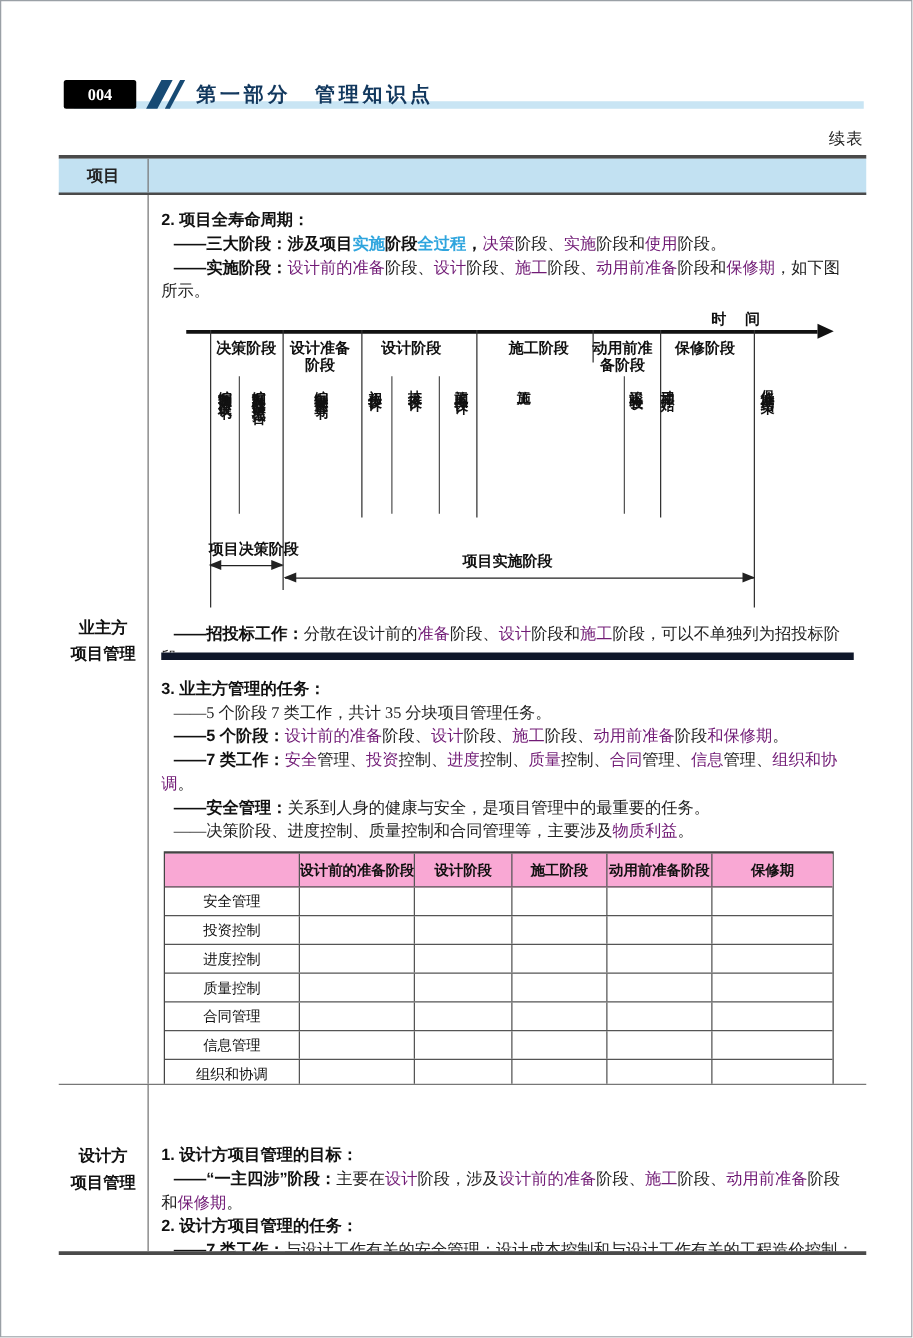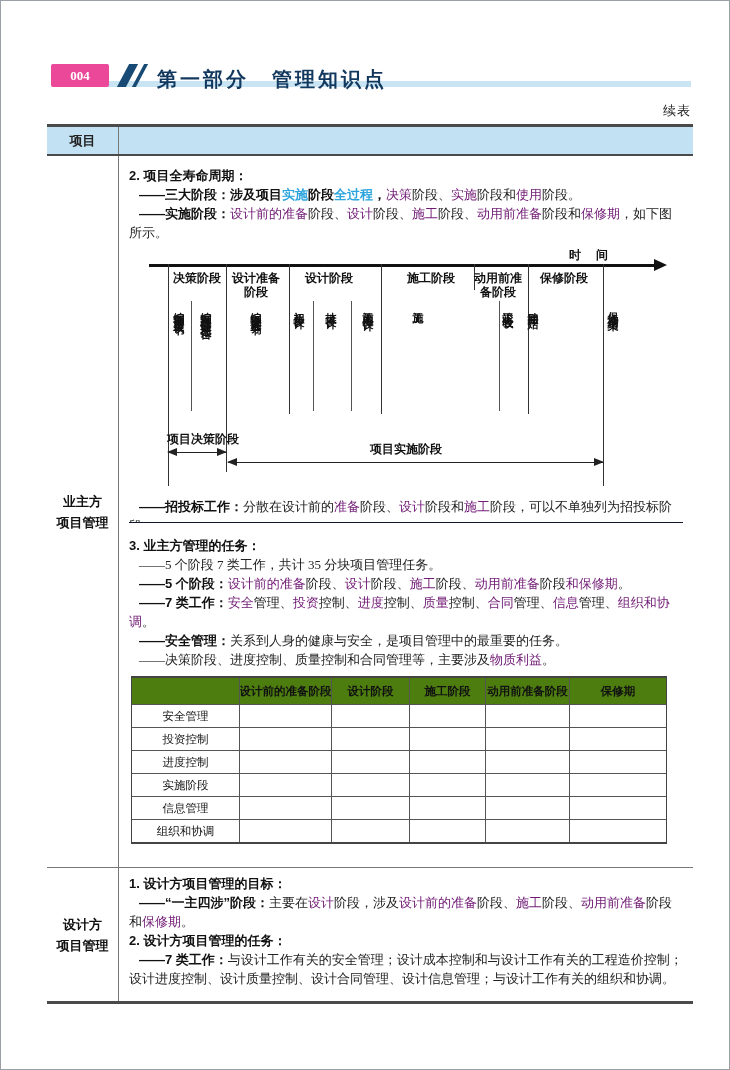--- a/index.html
+++ b/index.html
@@ -1,27 +1,27 @@
 <!DOCTYPE html>
 <html><head>
 <meta charset="utf-8">
 <style>
   html,body{margin:0;padding:0;background:#e8e8e8;}
   .page{position:relative;width:730px;height:1070px;background:#ffffff;border:1px solid #9aa0a6;box-sizing:border-box;overflow:hidden;
         font-family:"Liberation Serif","DejaVu Serif",serif;color:#222;}
   
   .hdr{position:absolute;left:50px;top:63px;width:642px;height:23px;}
   .hdr-strip{position:absolute;left:8px;bottom:0;width:632px;height:6px;background:#c9e5f4;}
-  .hdr-badge{position:absolute;left:0;top:0;width:58px;height:23px;background:#ec4899;color:#fff;
+  .hdr-badge{position:absolute;left:0;top:0;width:58px;height:23px;background:#000000;color:#fff;
              font-family:"Liberation Serif","DejaVu Serif",serif;font-weight:bold;text-align:center;line-height:23px;font-size:13px;border-radius:2px;}
   .hdr-slash{position:absolute;top:0;height:23px;background:#174a74;transform:skewX(-28deg);}
   .sl1{left:72px;width:9px;}
   .sl2{left:87px;width:4px;}
   .hdr-title{position:absolute;left:106px;top:2px;font-family:"Liberation Sans","DejaVu Sans",sans-serif;
-             font-size:20px;font-weight:bold;color:#12385e;letter-spacing:3px;white-space:nowrap;}
+             font-size:16px;font-weight:bold;color:#12385e;letter-spacing:3px;white-space:nowrap;}
   .cont-label{position:absolute;right:38px;top:101px;font-size:13px;color:#222;letter-spacing:1px;}
   
   .tbl{position:absolute;left:46px;top:123px;width:646px;height:880px;box-sizing:border-box;
        border-top:3px solid #4a4a4a;border-bottom:3px solid #4a4a4a;}
   .tbl-hd{display:flex;height:29px;background:#c2e1f2;border-bottom:2px solid #4a4a4a;box-sizing:border-box;
           font-weight:bold;font-size:13px;align-items:center;}
   .hc1{width:72px;text-align:center;border-right:1px solid #777;align-self:stretch;line-height:27px;box-sizing:border-box;}
   .hc2{flex:1;text-align:center;}
   .row{display:flex;box-sizing:border-box;}
   .row1{height:712px;border-bottom:1px solid #777;}
@@ -31,21 +31,21 @@
              font-family:"Liberation Sans","DejaVu Sans",sans-serif;color:#111;}
   .row-content{flex:1;padding:10px 10px 0 10px;font-size:13px;box-sizing:border-box;overflow:hidden;}
   
   .rl{line-height:19px;margin:0;text-indent:10px;}
   .heading{font-family:"Liberation Sans","DejaVu Sans",sans-serif;font-weight:bold;color:#111;line-height:19px;}
   .s-n{color:#222;}
   .s-b{font-family:"Liberation Sans","DejaVu Sans",sans-serif;font-weight:bold;color:#111;}
   .s-nb{color:#701a75;}
   .s-bb{font-family:"Liberation Sans","DejaVu Sans",sans-serif;font-weight:bold;color:#2fa5de;}
   .sec2{height:356px;overflow:hidden;}
-  .sec3{border-top:1px solid #0f172a;padding-top:13px;}
+  .sec3{border-top:6px solid #0f172a;padding-top:13px;}
   
   .diag{position:relative;width:540px;height:250px;margin:5px 0 0 12px;font-family:"Liberation Serif","DejaVu Serif",serif;}
   .taxis{position:absolute;left:8px;top:17px;width:505px;height:3px;background:#111;}
   .taxis-head{position:absolute;left:513px;top:12px;width:0;height:0;
               border-left:13px solid #111;border-top:6.5px solid transparent;border-bottom:6.5px solid transparent;}
   .time-label{position:absolute;left:428px;top:0px;font-size:12px;font-weight:bold;color:#111;letter-spacing:6px;white-space:nowrap;}
   .vline{position:absolute;width:1px;background:#333;top:17px;}
   .vshort{position:absolute;width:1px;background:#555;top:54px;height:110px;}
   .ph{position:absolute;top:24px;text-align:center;font-size:12px;font-weight:bold;color:#111;line-height:14px;}
   .ph1{white-space:nowrap;}
@@ -54,21 +54,21 @@
   .bk-label{position:absolute;font-size:12px;font-weight:bold;color:#111;text-align:center;white-space:nowrap;}
   .darr{position:absolute;height:0;border-top:1.5px solid #222;}
   .darr:before,.darr:after{content:"";position:absolute;top:-5px;width:0;height:0;
        border-top:4px solid transparent;border-bottom:4px solid transparent;}
   .darr:before{left:-1px;border-right:10px solid #222;}
   .darr:after{right:-1px;border-left:10px solid #222;}
   
   .itbl{width:534px;margin:7px 0 0 2px;border:1.5px solid #444;border-top:2px solid #444;border-bottom:2px solid #444;box-sizing:content-box;}
   .it-row{display:flex;height:22px;border-bottom:1px solid #555;}
   .it-row:last-child{border-bottom:none;}
-  .it-head{height:26px;background:#4d7c0f;font-weight:bold;}
+  .it-head{height:26px;background:#f9a8d4;font-weight:bold;}
   .it-cell{border-right:1px solid #555;box-sizing:border-box;display:flex;align-items:center;justify-content:center;
            font-size:11.5px;white-space:nowrap;overflow:hidden;color:#111;}
   .it-cell:last-child{border-right:none;}
   .c0{width:108px;} .c1{width:92px;} .c2{width:78px;} .c3{width:76px;} .c4{width:84px;} .c5{flex:1;}
 </style>
 </head>
 <body>
 
 <div class="page">
 
@@ -185,21 +185,29 @@
               </div>
               <div class="it-row">
                 <div class="it-cell c0">进度控制</div>
                 <div class="it-cell c1"></div>
                 <div class="it-cell c2"></div>
                 <div class="it-cell c3"></div>
                 <div class="it-cell c4"></div>
                 <div class="it-cell c5"></div>
               </div>
               <div class="it-row">
-                <div class="it-cell c0">实施阶段</div>
+                <div class="it-cell c0">质量控制</div>
+                <div class="it-cell c1"></div>
+                <div class="it-cell c2"></div>
+                <div class="it-cell c3"></div>
+                <div class="it-cell c4"></div>
+                <div class="it-cell c5"></div>
+              </div>
+              <div class="it-row">
+                <div class="it-cell c0">合同管理</div>
                 <div class="it-cell c1"></div>
                 <div class="it-cell c2"></div>
                 <div class="it-cell c3"></div>
                 <div class="it-cell c4"></div>
                 <div class="it-cell c5"></div>
               </div>
               <div class="it-row">
                 <div class="it-cell c0">信息管理</div>
                 <div class="it-cell c1"></div>
                 <div class="it-cell c2"></div>
@@ -220,21 +228,21 @@
         </div>
 
       </div>
     </div>
 
     <div class="row row2">
       <div class="row-label">
         <span>设计方</span>
         <span>项目管理</span>
       </div>
-      <div class="row-content" style="padding-top:6px;">
+      <div class="row-content" style="padding-top:6px;margin-top:40px;">
         <div class="heading">1. 设计方项目管理的目标：</div>
         <div>
             <div class="rl"><span class="s-b">——“一主四涉”阶段：</span><span class="s-n">主要在</span><span class="s-nb">设计</span><span class="s-n">阶段，涉及</span><span class="s-nb">设计前的准备</span><span class="s-n">阶段、</span><span class="s-nb">施工</span><span class="s-n">阶段、</span><span class="s-nb">动用前准备</span><span class="s-n">阶段和</span><span class="s-nb">保修期</span><span class="s-n">。</span></div>
           </div>
         <div class="heading">2. 设计方项目管理的任务：</div>
         <div>
             <div class="rl"><span class="s-b">——7 类工作：</span><span class="s-n">与设计工作有关的安全管理；设计成本控制和与设计工作有关的工程造价控制；设计进度控制、设计质量控制、设计合同管理、设计信息管理；与设计工作有关的组织和协调。</span></div>
           </div>
       </div>
     </div>

